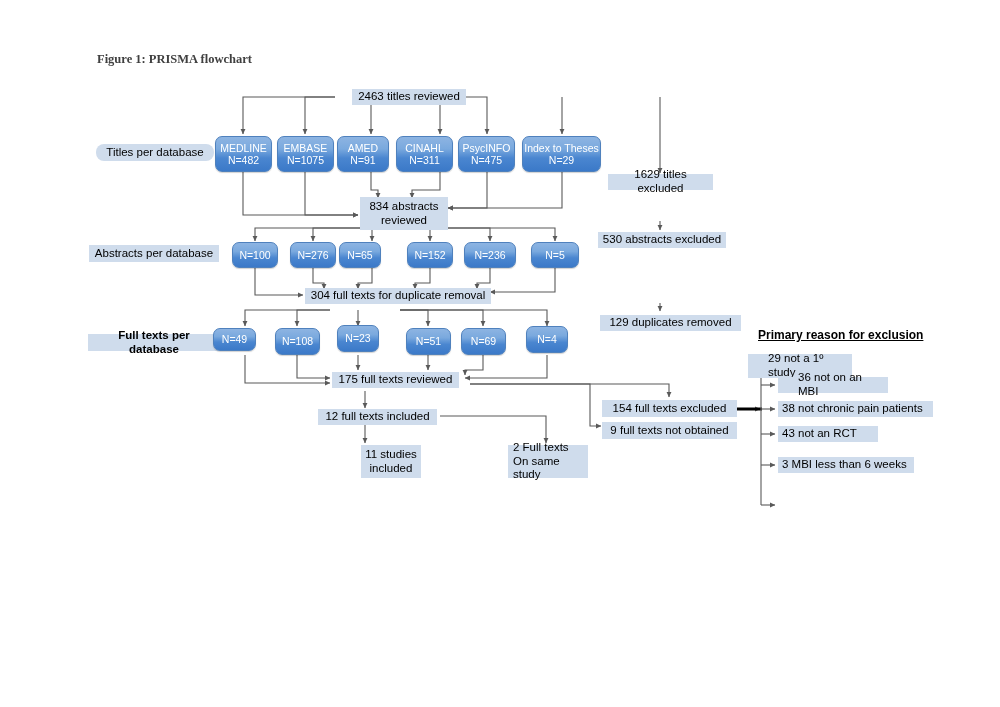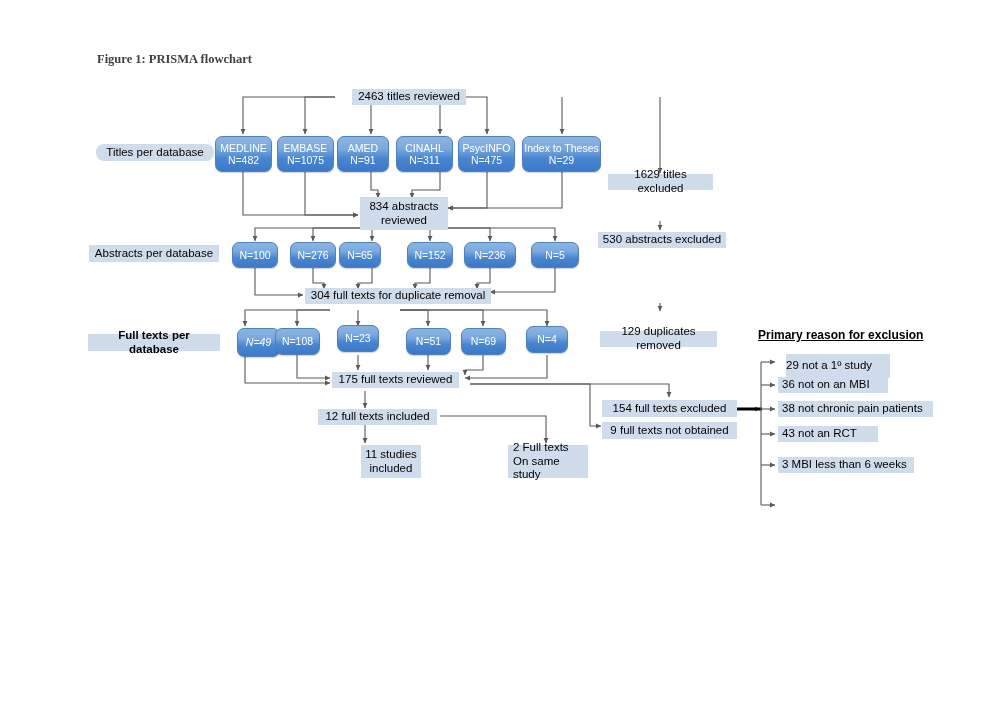--- a/index.html
+++ b/index.html
@@ -195,40 +195,40 @@
   <div class="node tbox" style="left:598px; top:232px; width:128px; height:16px;">530 abstracts excluded</div>
 
   <div class="node dbox" style="left:232px; top:242px; width:46px; height:26px;">N=100</div>
   <div class="node dbox" style="left:290px; top:242px; width:46px; height:26px;">N=276</div>
   <div class="node dbox" style="left:339px; top:242px; width:42px; height:26px;">N=65</div>
   <div class="node dbox" style="left:407px; top:242px; width:46px; height:26px;">N=152</div>
   <div class="node dbox" style="left:464px; top:242px; width:52px; height:26px;">N=236</div>
   <div class="node dbox" style="left:531px; top:242px; width:48px; height:26px;">N=5</div>
 
   <div class="node tbox" style="left:305px; top:288px; width:186px; height:16px;">304 full texts for duplicate removal</div>
-  <div class="node tbox" style="left:600px; top:331px; width:117px; height:16px;">129 duplicates removed</div>
-
-  <div class="node dbox" style="left:237px; top:328px; width:43px; height:29px;font-style:italic;">N=49</div>
+  <div class="node tbox" style="left:600px; top:315px; width:141px; height:16px;">129 duplicates removed</div>
+
+  <div class="node dbox" style="left:213px; top:328px; width:43px; height:23px;">N=49</div>
   <div class="node dbox" style="left:275px; top:328px; width:45px; height:27px;">N=108</div>
   <div class="node dbox" style="left:337px; top:325px; width:42px; height:27px;">N=23</div>
   <div class="node dbox" style="left:406px; top:328px; width:45px; height:27px;">N=51</div>
   <div class="node dbox" style="left:461px; top:328px; width:45px; height:27px;">N=69</div>
   <div class="node dbox" style="left:526px; top:326px; width:42px; height:27px;">N=4</div>
 
   <div class="node tbox" style="left:332px; top:372px; width:127px; height:16px;">175 full texts reviewed</div>
   <div class="node tbox" style="left:318px; top:409px; width:119px; height:16px;">12 full texts included</div>
   <div class="node tbox" style="left:361px; top:445px; width:60px; height:33px;">11 studies
 included</div>
   <div class="node tbox left-align" style="left:508px; top:445px; width:80px; height:33px; padding-left:5px;">2 Full texts
 On same study</div>
 
   <div class="node tbox" style="left:602px; top:400px; width:135px; height:17px;">154 full texts excluded</div>
   <div class="node tbox" style="left:602px; top:422px; width:135px; height:17px;">9 full texts not obtained</div>
 
   <div class="heading-underline" style="left:758px; top:328px;">Primary reason for exclusion</div>
 
-  <div class="node tbox left-align" style="left:786px; top:354px; width:104px; height:24px; padding-left:0;">29 not a 1º study</div>
-  <div class="node tbox left-align" style="left:778px; top:377px; width:110px; height:16px; padding-left:4px;">36 not on an MBI</div>
+  <div class="node tbox left-align" style="left:748px; top:354px; width:104px; height:24px; padding-left:20px;">29 not a 1º study</div>
+  <div class="node tbox left-align" style="left:778px; top:377px; width:110px; height:16px; padding-left:20px;">36 not on an MBI</div>
   <div class="node tbox left-align" style="left:778px; top:401px; width:155px; height:16px; padding-left:4px;">38 not chronic pain patients</div>
   <div class="node tbox left-align" style="left:778px; top:426px; width:100px; height:16px; padding-left:4px;">43 not an RCT</div>
   <div class="node tbox left-align" style="left:778px; top:457px; width:136px; height:16px; padding-left:4px;">3 MBI less than 6 weeks</div>
 
 </div>
 
 </body></html>

